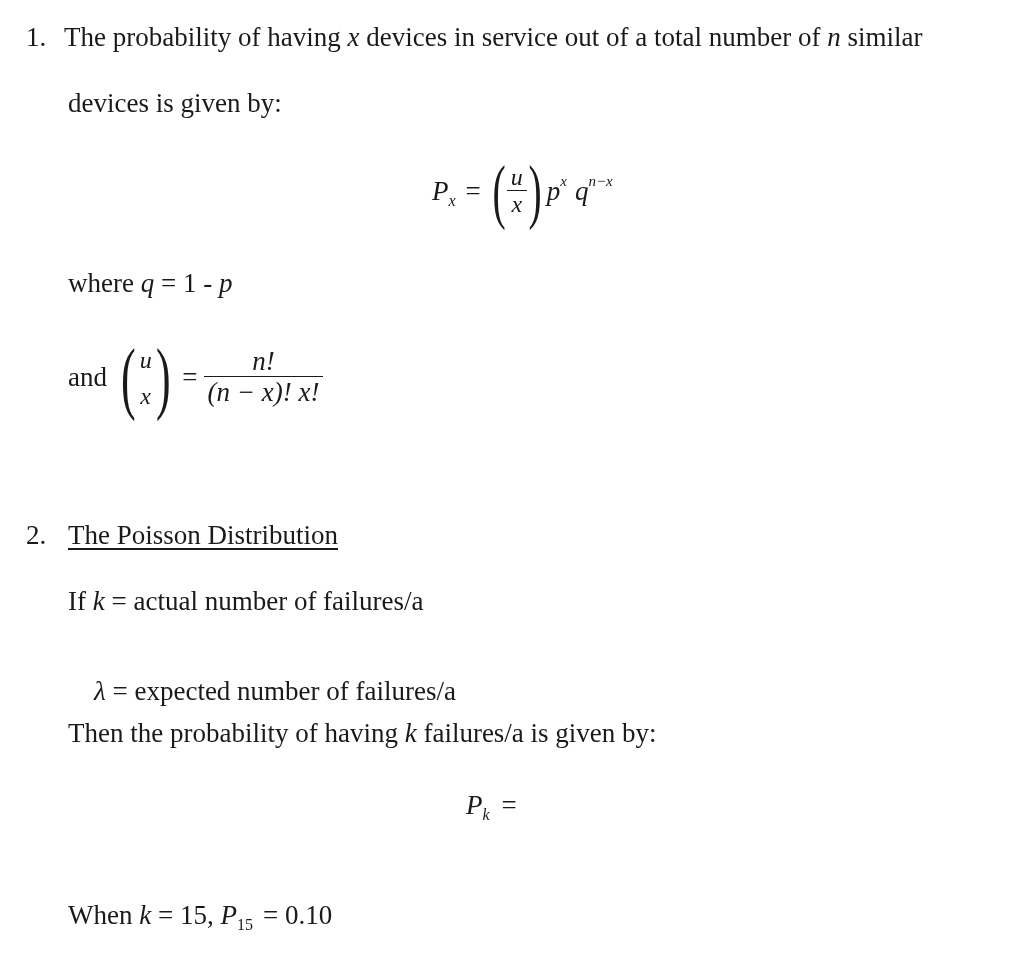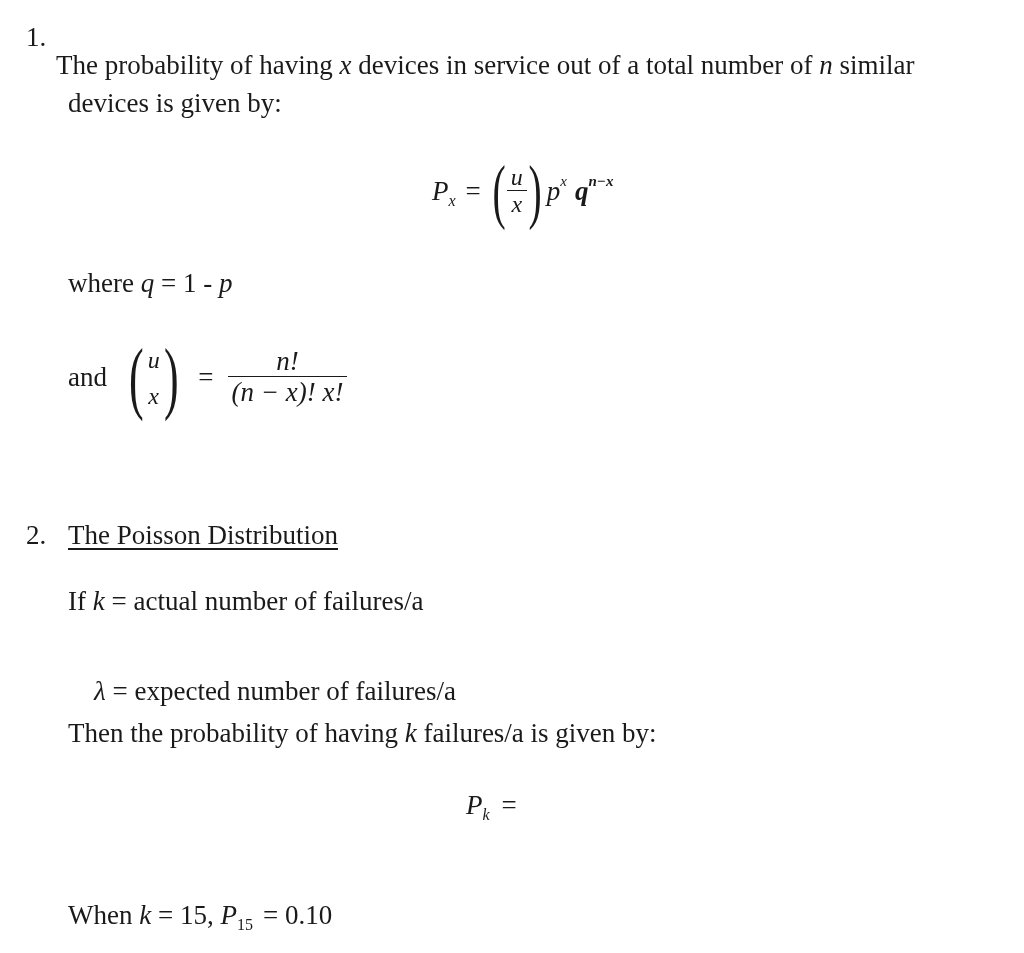--- a/index.html
+++ b/index.html
@@ -18,46 +18,46 @@
   .binom { display: inline-flex; align-items: center; vertical-align: middle; }
   .binom .stack { display: inline-flex; flex-direction: column; align-items: center; font-style: italic; }
   sup { font-size: 15px; vertical-align: 14px; line-height: 0; }
   sub { font-size: 16px; vertical-align: -6px; line-height: 0; }
   .underline { text-decoration: underline; text-underline-offset: 4px; text-decoration-thickness: 1.5px; }
 </style>
 </head>
 <body>
 
 <div class="abs" style="left:26px; top:22px;">1.</div>
-<div class="abs" style="left:56px; top:22px;margin-top:28px;">
+<div class="abs" style="left:64px; top:22px;">
   <span>The probability of having </span><i>x</i><span> devices in service out of a total number of </span><i>n</i><span> similar</span>
 </div>
 <div class="abs" style="left:68px; top:88px;">devices is given by:</div>
 
 <div class="abs" style="left:432px; top:150px; display:flex; align-items:center;">
   <span class="it"><span>P</span><sub>x</sub></span>
   <span style="margin:0 6px 0 10px;">=</span>
   <span class="binom">
     <span class="paren" style="font-size:72px;">(</span>
     <span class="frac it" style="font-size:24px; margin:0 -4px;">
       <span class="top">u</span>
       <span class="bar" style="width:20px; align-self:center;"></span>
       <span class="bot">x</span>
     </span>
     <span class="paren" style="font-size:72px;">)</span>
   </span>
   <span class="it"><span>p</span><sup>x</sup></span>
-  <span class="it" style="margin-left:8px;font-weight:bold;"><span>q</span><sup>n−x</sup></span>
+  <span class="it" style="margin-left:8px;"><span>q</span><sup>n−x</sup></span>
 </div>
 
 <div class="abs" style="left:68px; top:268px;">
   <span>where </span><i>q</i><span> = 1 - </span><i>p</i>
 </div>
 
-<div class="abs" style="left:68px; top:332px; display:flex; align-items:center;gap:8px;">
+<div class="abs" style="left:68px; top:332px; display:flex; align-items:center;">
   <span style="margin-right:8px;">and</span>
   <span class="binom">
     <span class="paren" style="font-size:80px;">(</span>
     <span class="stack" style="font-size:24px; line-height:1.5; margin:0 -2px;">
       <span>u</span>
       <span>x</span>
     </span>
     <span class="paren" style="font-size:80px;">)</span>
   </span>
   <span style="margin:0 6px;">=</span>

